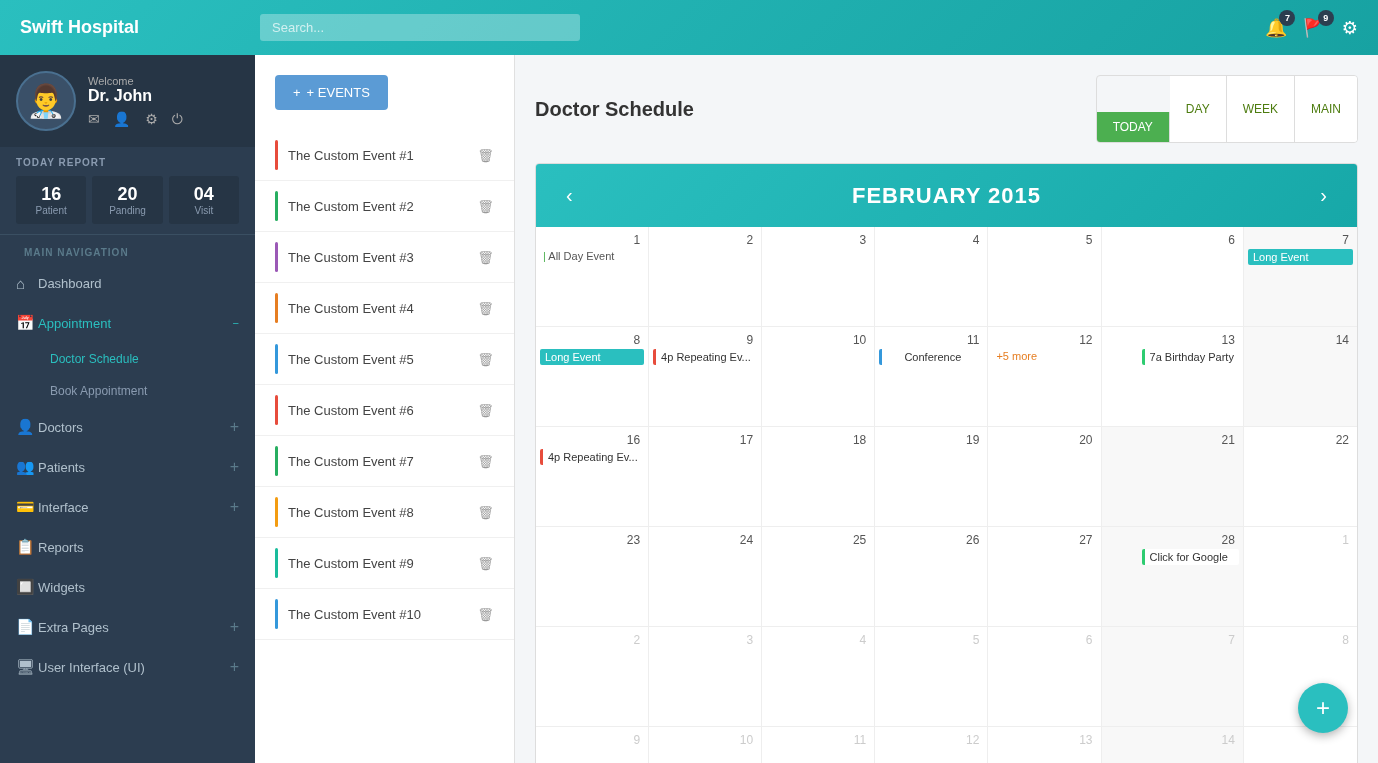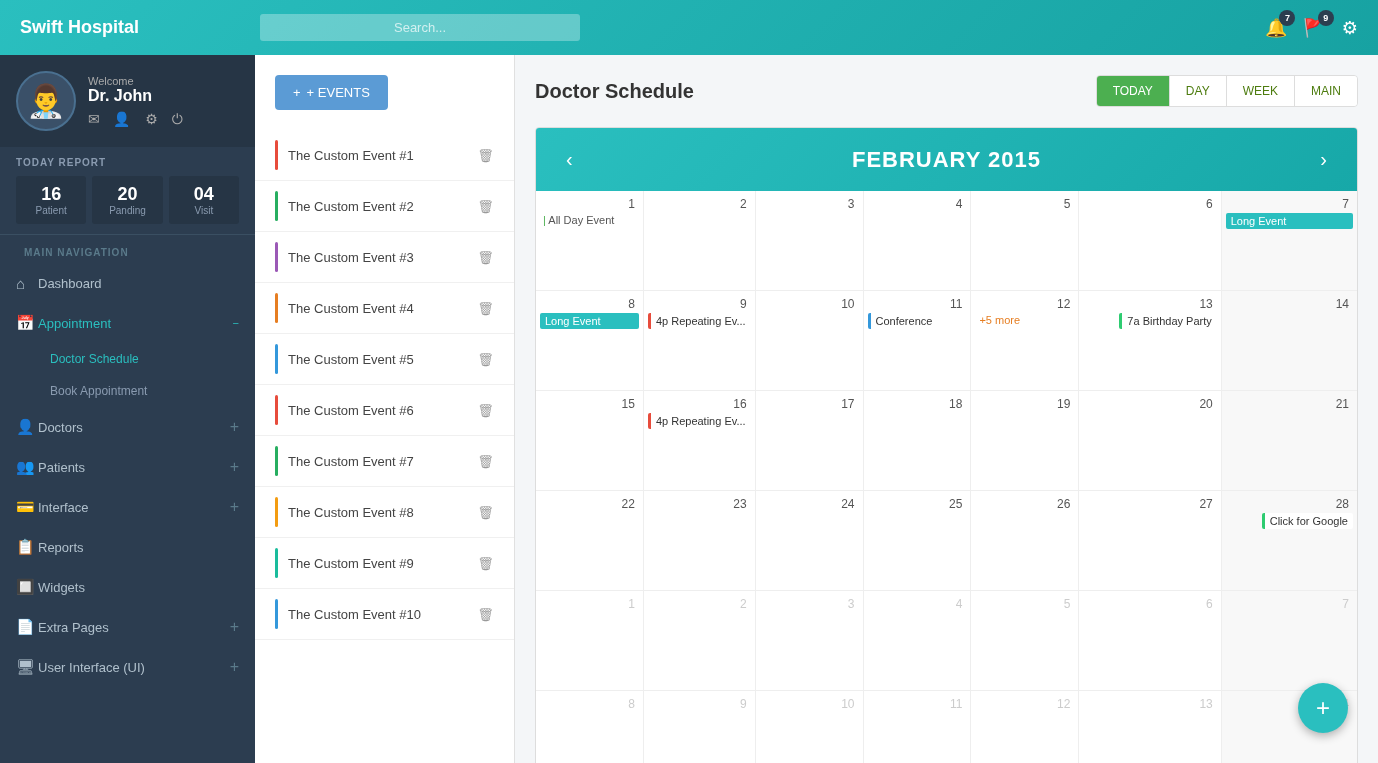--- a/index.html
+++ b/index.html
@@ -29,21 +29,20 @@
     }
     .top-nav .search-box input {
       width: 100%;
       padding: 6px 12px;
       border: none;
       border-radius: 3px;
       background: rgba(255,255,255,0.3);
       color: white;
       font-size: 13px;
       outline: none;
-      text-align: center;
     }
     .top-nav .search-box input::placeholder { color: rgba(255,255,255,0.7); }
     .top-nav .nav-icons {
       margin-left: auto;
       display: flex;
       align-items: center;
       gap: 16px;
     }
     .top-nav .nav-icon-wrap {
       position: relative;
@@ -249,21 +248,21 @@
     .view-btn {
       padding: 8px 16px;
       background: white;
       border: none;
       font-size: 12px;
       cursor: pointer;
       color: #4d7c0f;
       border-right: 1px solid #ddd;
     }
     .view-btn:last-child { border-right: none; }
-    .view-btn.active { background: #4caf50; color: white; }
+    .view-btn.active { background: #4caf50; color: white; margin-top: 36px; }
 
     
     .calendar-wrap {
       background: white;
       border: 1px solid #ddd;
       border-radius: 4px;
       overflow: hidden;
     }
     .cal-month-header {
       background: linear-gradient(135deg, #2abfbf, #17a8a8);
@@ -329,21 +328,21 @@
       margin-bottom: 2px;
       white-space: nowrap;
       overflow: hidden;
       text-overflow: ellipsis;
       cursor: pointer;
     }
     .cal-event.teal { background: #2abfbf; color: white; }
     .cal-event.allday { color: #555; font-size: 11px; padding: 1px 3px; }
     .cal-event.allday::before { content: '| '; color: #4caf50; }
     .cal-event.red-bar { border-left: 3px solid #e74c3c; background: white; color: #333; }
-    .cal-event.blue-bar { border-left: 3px solid #3498db; background: white; color: #333; }
+    .cal-event.blue-bar { border-left: 3px solid #3498db; background: white; color: #333; text-align: center; }
     .cal-event.green-bar { border-left: 3px solid #2ecc71; background: white; color: #333; margin-left: 36px; }
     .cal-more { color: #e67e22; font-size: 11px; cursor: pointer; padding: 1px 4px; }
 
     .fab {
       position: fixed;
       bottom: 30px;
       right: 30px;
       width: 50px;
       height: 50px;
       background: #2abfbf;
@@ -608,23 +607,20 @@
           </div>
           <div class="cal-cell">
             <div class="cal-date">13</div>
             <div class="cal-event green-bar">7a Birthday Party</div>
           </div>
           <div class="cal-cell" style="background:#f8f8f8;">
             <div class="cal-date">14</div>
           </div>
 
           <div class="cal-cell">
-            <div class="cal-date">15</div>
-          </div>
-          <div class="cal-cell">
             <div class="cal-date">16</div>
             <div class="cal-event red-bar">4p Repeating Ev...</div>
           </div>
           <div class="cal-cell">
             <div class="cal-date">17</div>
           </div>
           <div class="cal-cell">
             <div class="cal-date">18</div>
           </div>
           <div class="cal-cell">

